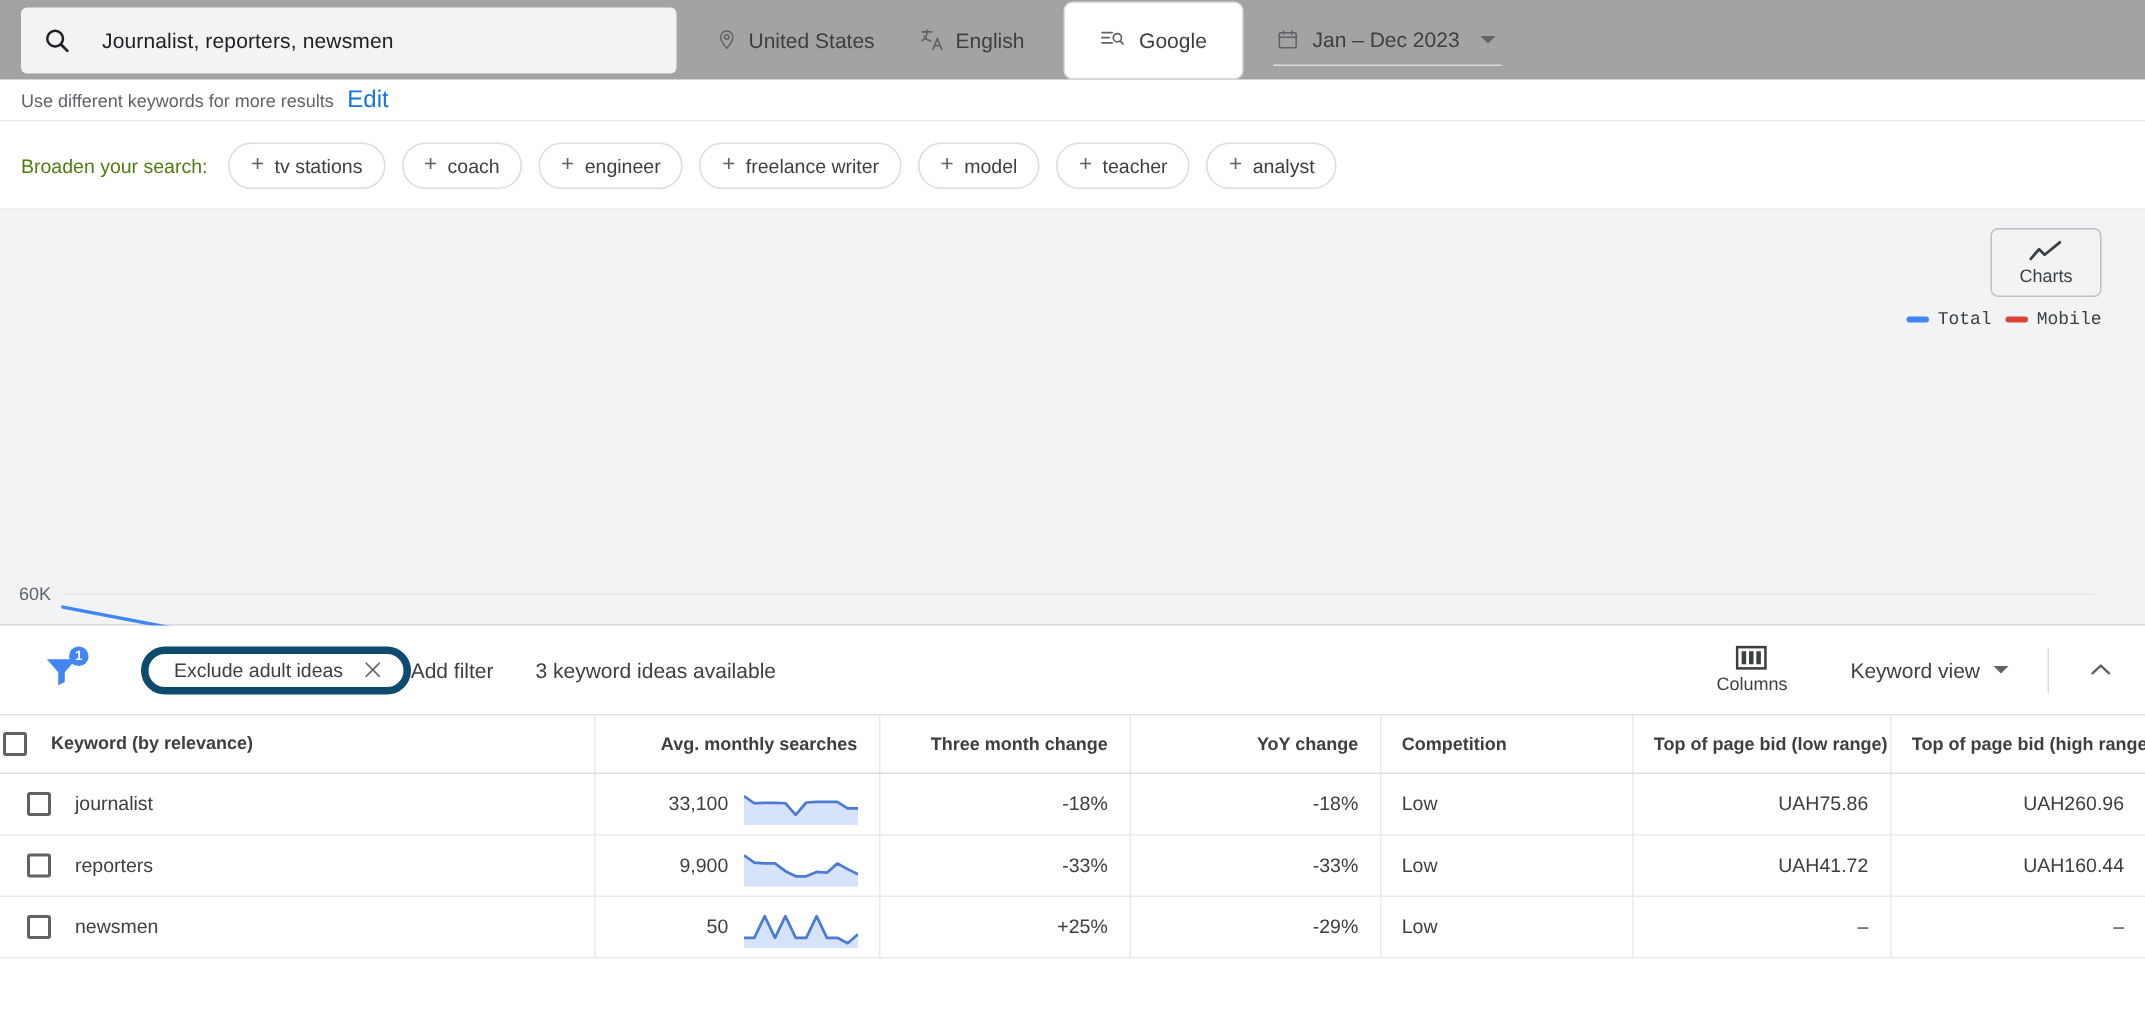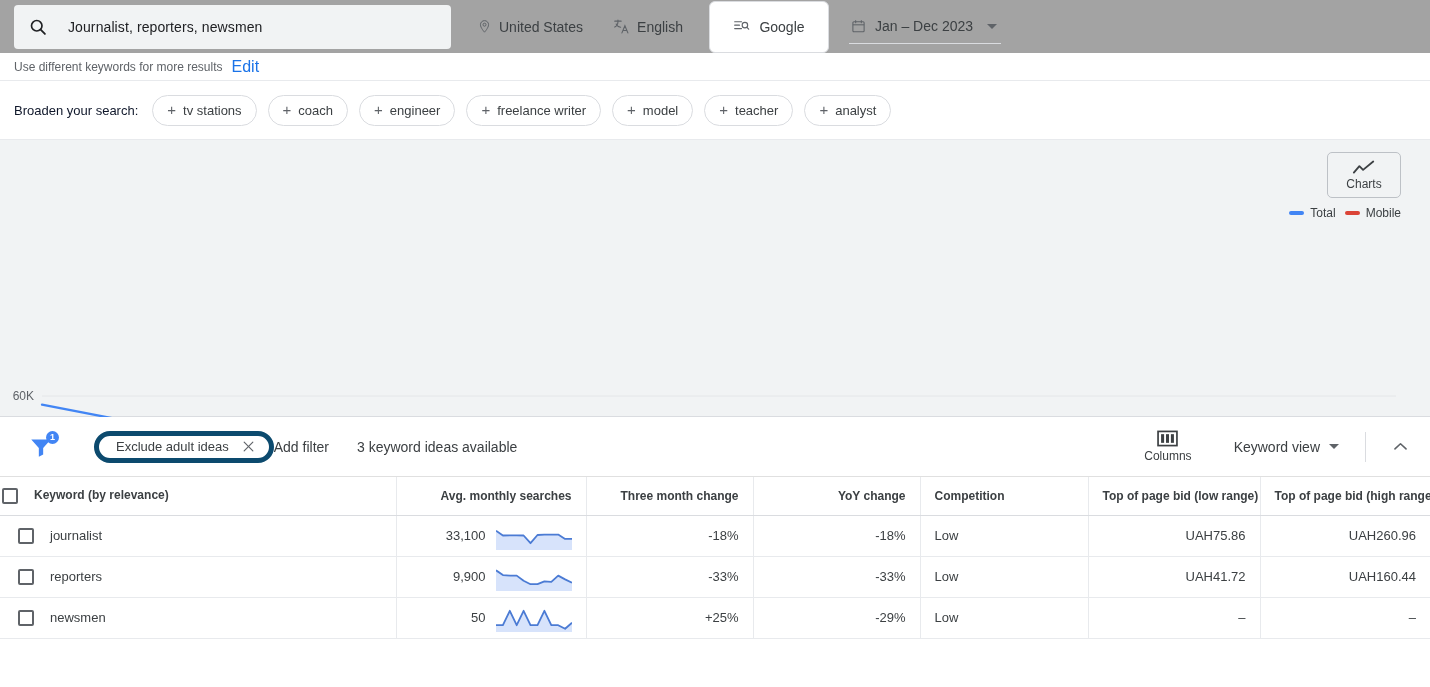--- a/index.html
+++ b/index.html
@@ -101,21 +101,21 @@
   
   .broadrow {
     height: 59px;
     display: flex;
     align-items: center;
     padding: 0 14px;
     gap: 11px;
     border-bottom: 1px solid #e8eaed;
     background: #fff;
   }
-  .broadlabel { font-size: 13px; color: #0f172a; margin-right: 3px; white-space: nowrap; }
+  .broadlabel { font-size: 13px; color: #4d7c0f; margin-right: 3px; white-space: nowrap; }
   .pill {
     height: 31px;
     border: 1px solid #dadce0;
     border-radius: 16px;
     display: flex;
     align-items: center;
     gap: 7px;
     padding: 0 14px;
     font-size: 13px;
     color: #3c4043;
@@ -151,20 +151,21 @@
   .charts-btn .lbl { font-size: 12px; color: #3c4043; }
   .legend {
     position: absolute;
     right: 29px;
     top: 66px;
     display: flex;
     align-items: center;
     gap: 9px;
     font-size: 12px;
     color: #3c4043;
+    font-family: Liberation Mono, monospace;
   }
   .legend .item { display: flex; align-items: center; gap: 6px; }
   .legend .swatch { width: 15px; height: 4px; border-radius: 2px; display: inline-block; }
   .chart-svg { position: absolute; left: 0; top: 0; }
 
   
   .toolbar {
     height: 60px;
     display: flex;
     align-items: center;

